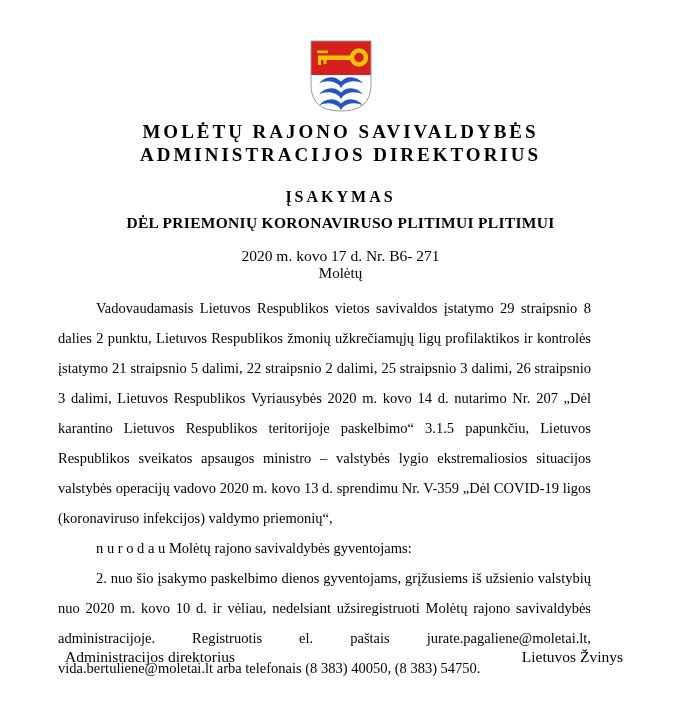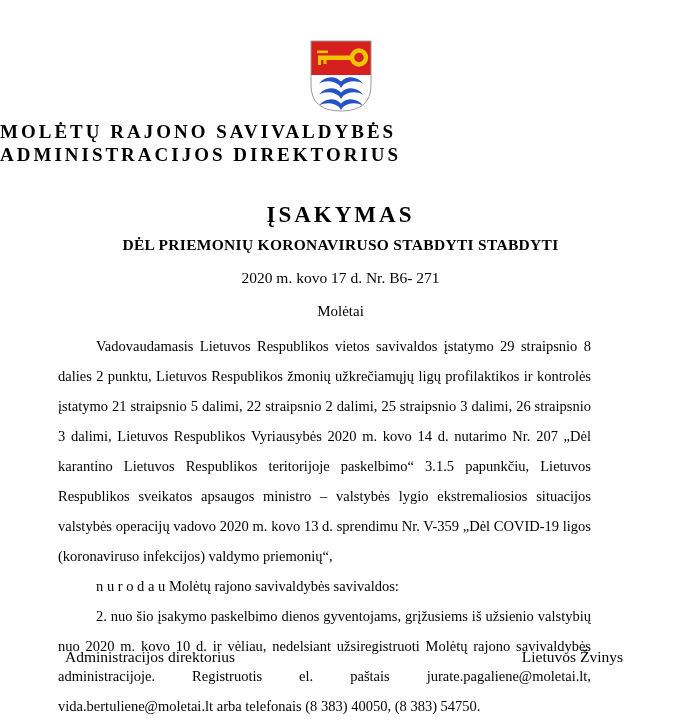--- a/index.html
+++ b/index.html
@@ -10,44 +10,45 @@
     background: #ffffff;
     color: #000000;
     font-family: "Liberation Serif", serif;
     overflow: hidden;
   }
   .coa {
     display: block;
     margin: 40px auto 8px auto;
   }
   .org-title {
+    text-align: center;
     font-weight: bold;
     font-size: 19px;
     letter-spacing: 3px;
     line-height: 23px;
     margin: 0;
   }
   .doc-type {
     text-align: center;
     font-weight: bold;
-    font-size: 23px;
+    font-size: 16px;
     letter-spacing: 3px;
-    margin: 36px 0 0 0;
+    margin: 22px 0 0 0;
   }
   .subject {
     text-align: center;
     font-weight: bold;
     font-size: 15.5px;
     letter-spacing: 0.3px;
     margin: 8px 0 0 0;
   }
   .dateline {
     text-align: center;
     font-size: 15.5px;
-    margin: 15px 0 16px 0;
+    margin: 15px 0 0 0;
   }
   .place {
     text-align: center;
     font-size: 15px;
     margin: 0;
   }
   .body-text {
     margin: 11px 90px 0 58px;
     font-size: 14.5px;
     line-height: 30px;
@@ -107,28 +108,28 @@
     <path d="M1,1 H61 V45 Q61,71 31,71 Q1,71 1,45 Z" fill="none" stroke-width="1" stroke="#9a9a9a"></path>
   </svg>
 
   <p class="org-title">
     <span>MOLĖTŲ RAJONO SAVIVALDYBĖS</span><br>
     <span>ADMINISTRACIJOS DIREKTORIUS</span>
   </p>
 
   <p class="doc-type">ĮSAKYMAS</p>
 
-  <p class="subject">DĖL PRIEMONIŲ KORONAVIRUSO STABDYTI STABDYTI</p>
+  <p class="subject">DĖL PRIEMONIŲ KORONAVIRUSO PLITIMUI PLITIMUI</p>
 
   <p class="dateline">2020 m. kovo  17 d. Nr. B6- 271</p>
-  <p class="place">Molėtai</p>
+  <p class="place">Molėtų</p>
 
   <div class="body-text">
     <p>Vadovaudamasis Lietuvos Respublikos vietos savivaldos įstatymo 29 straipsnio 8 dalies 2 punktu, Lietuvos Respublikos žmonių užkrečiamųjų ligų profilaktikos ir kontrolės įstatymo 21 straipsnio 5 dalimi, 22 straipsnio 2 dalimi, 25 straipsnio 3 dalimi, 26 straipsnio 3 dalimi, Lietuvos Respublikos Vyriausybės 2020 m. kovo 14 d. nutarimo Nr. 207 „Dėl karantino Lietuvos Respublikos teritorijoje paskelbimo“ 3.1.5 papunkčiu, Lietuvos Respublikos sveikatos apsaugos ministro – valstybės lygio ekstremaliosios situacijos valstybės operacijų vadovo 2020 m. kovo 13 d. sprendimu Nr. V-359 „Dėl COVID-19 ligos (koronaviruso infekcijos) valdymo priemonių“,</p>
-    <p>n u r o d a u  Molėtų rajono savivaldybės savivaldos:</p>
+    <p>n u r o d a u  Molėtų rajono savivaldybės gyventojams:</p>
     <p>2. nuo šio įsakymo paskelbimo dienos gyventojams, grįžusiems iš užsienio valstybių nuo 2020 m. kovo 10 d. ir vėliau, nedelsiant užsiregistruoti Molėtų rajono savivaldybės administracijoje. Registruotis el. paštais jurate.pagaliene@moletai.lt, vida.bertuliene@moletai.lt  arba telefonais (8 383)  40050,  (8 383)  54750.</p>
   </div>
 
   <div class="sig-row">
     <span>Administracijos direktorius</span>
     <span>Lietuvos Žvinys</span>
   </div>
 
 </div>
 

